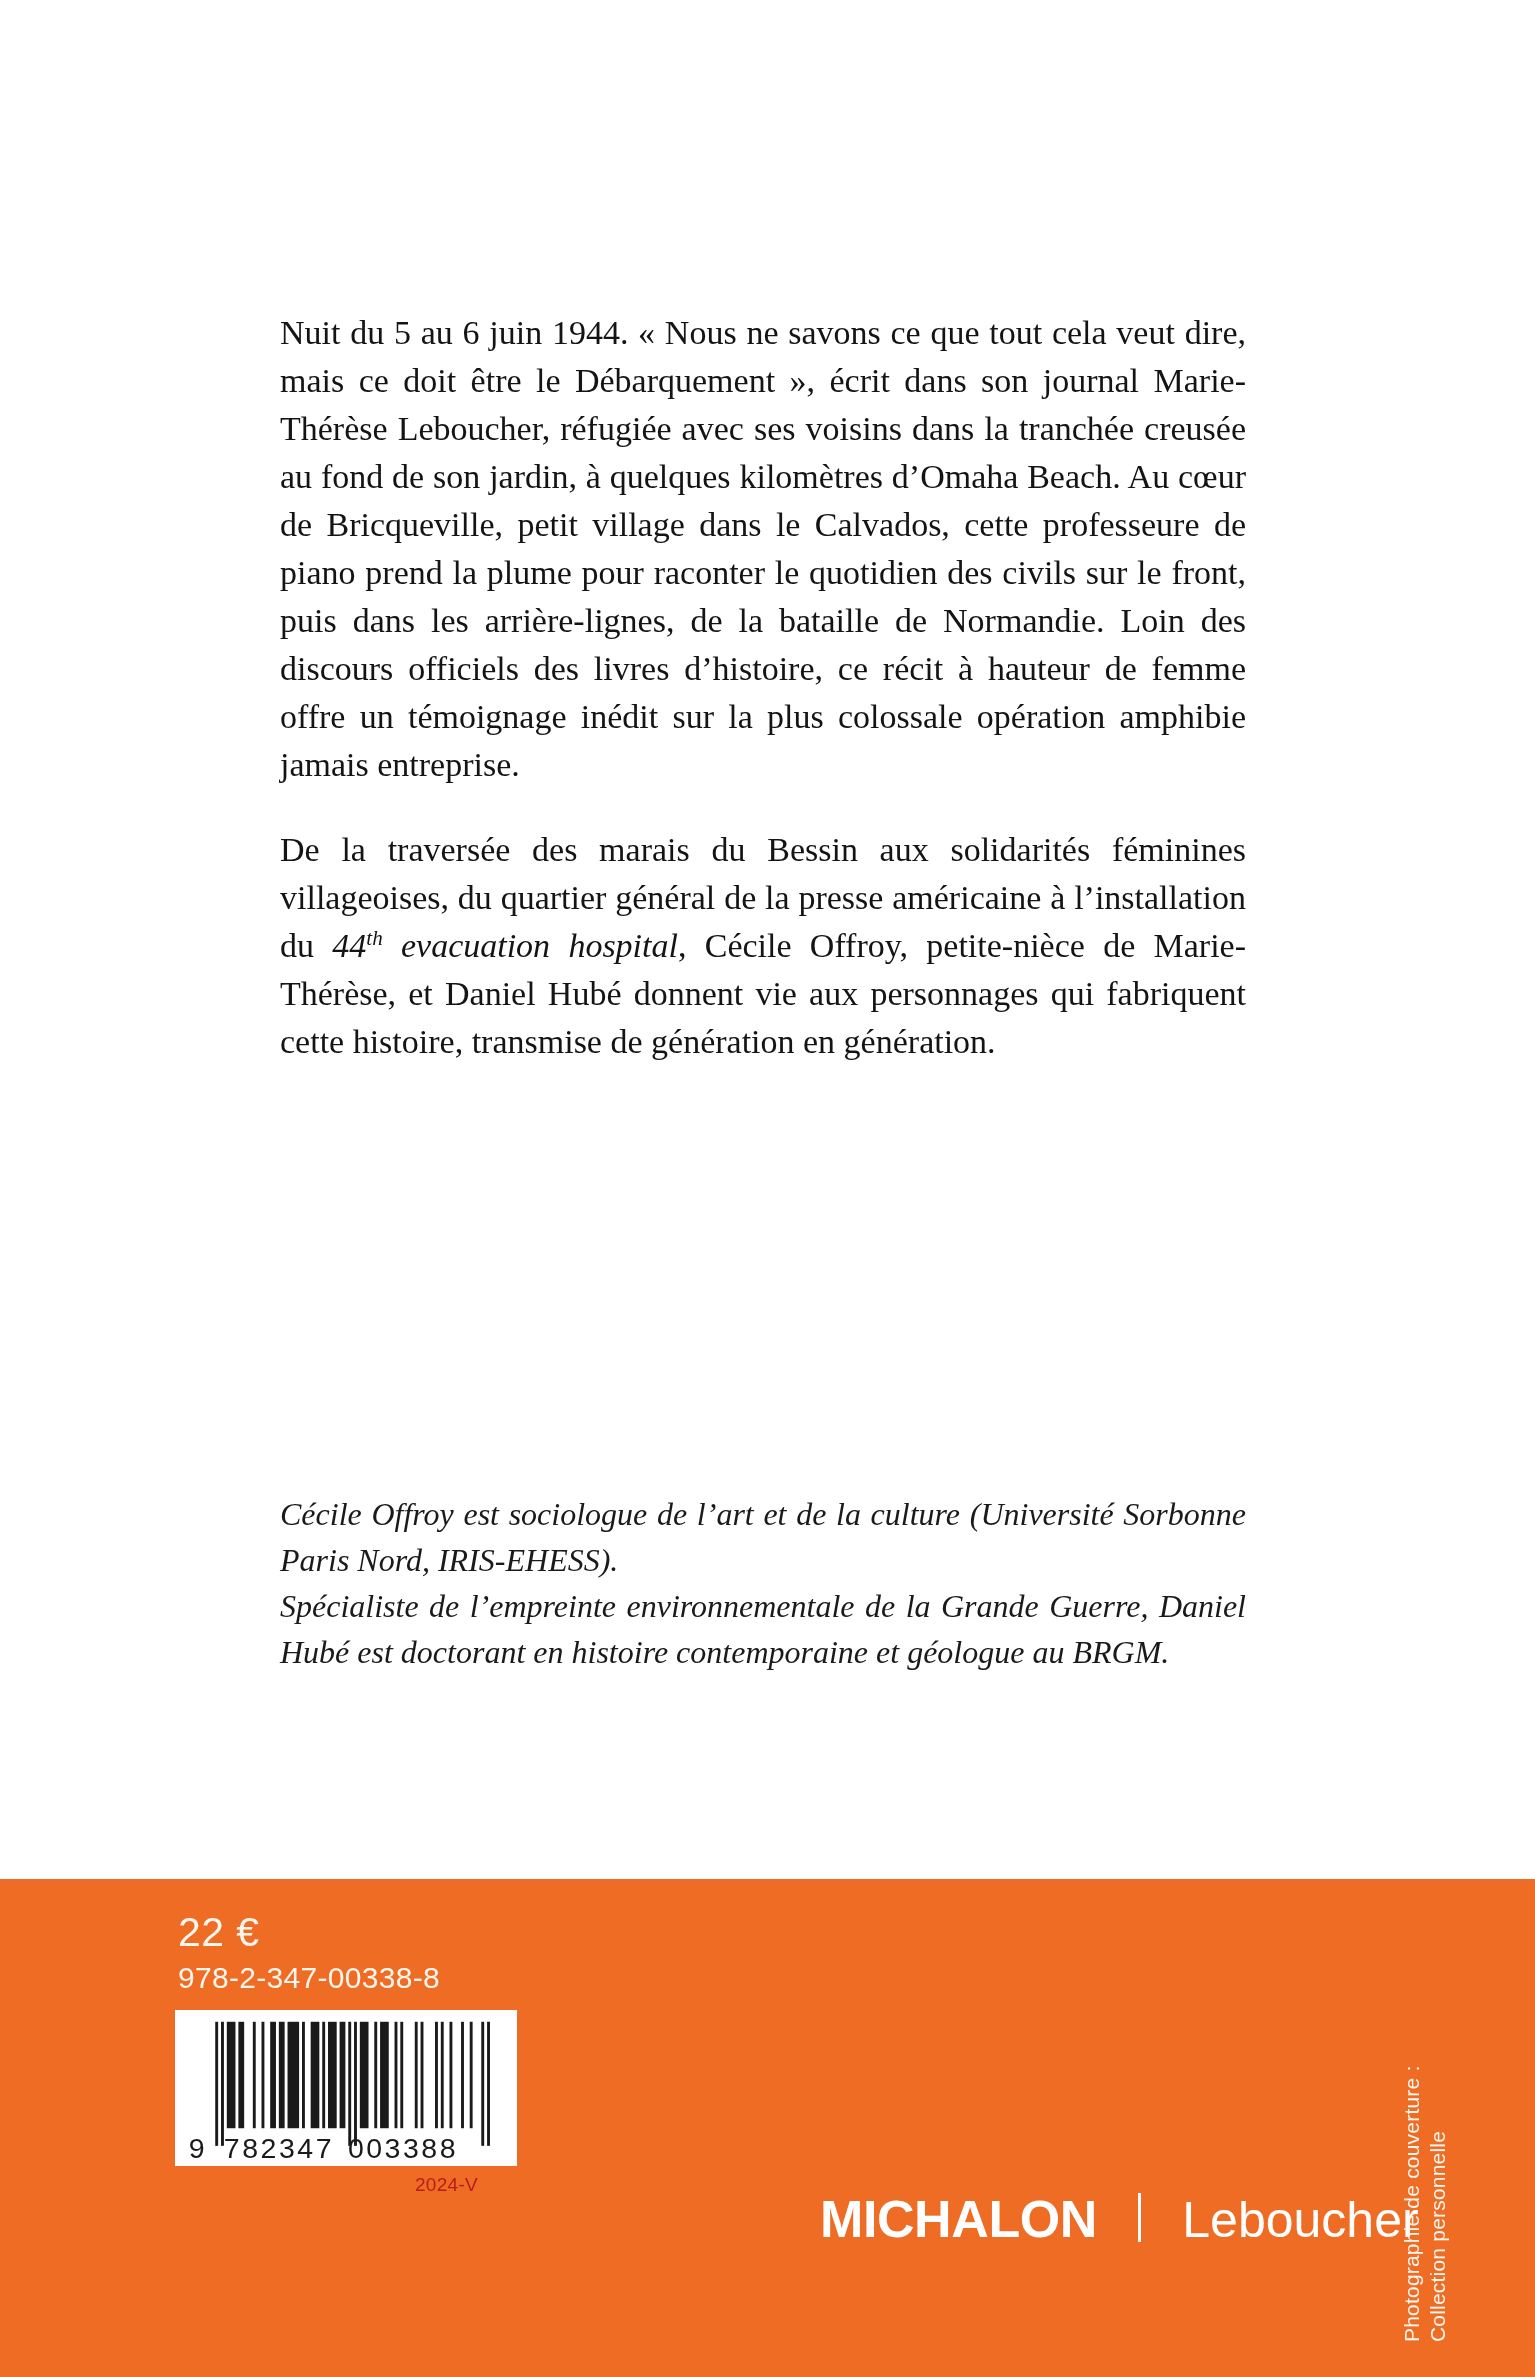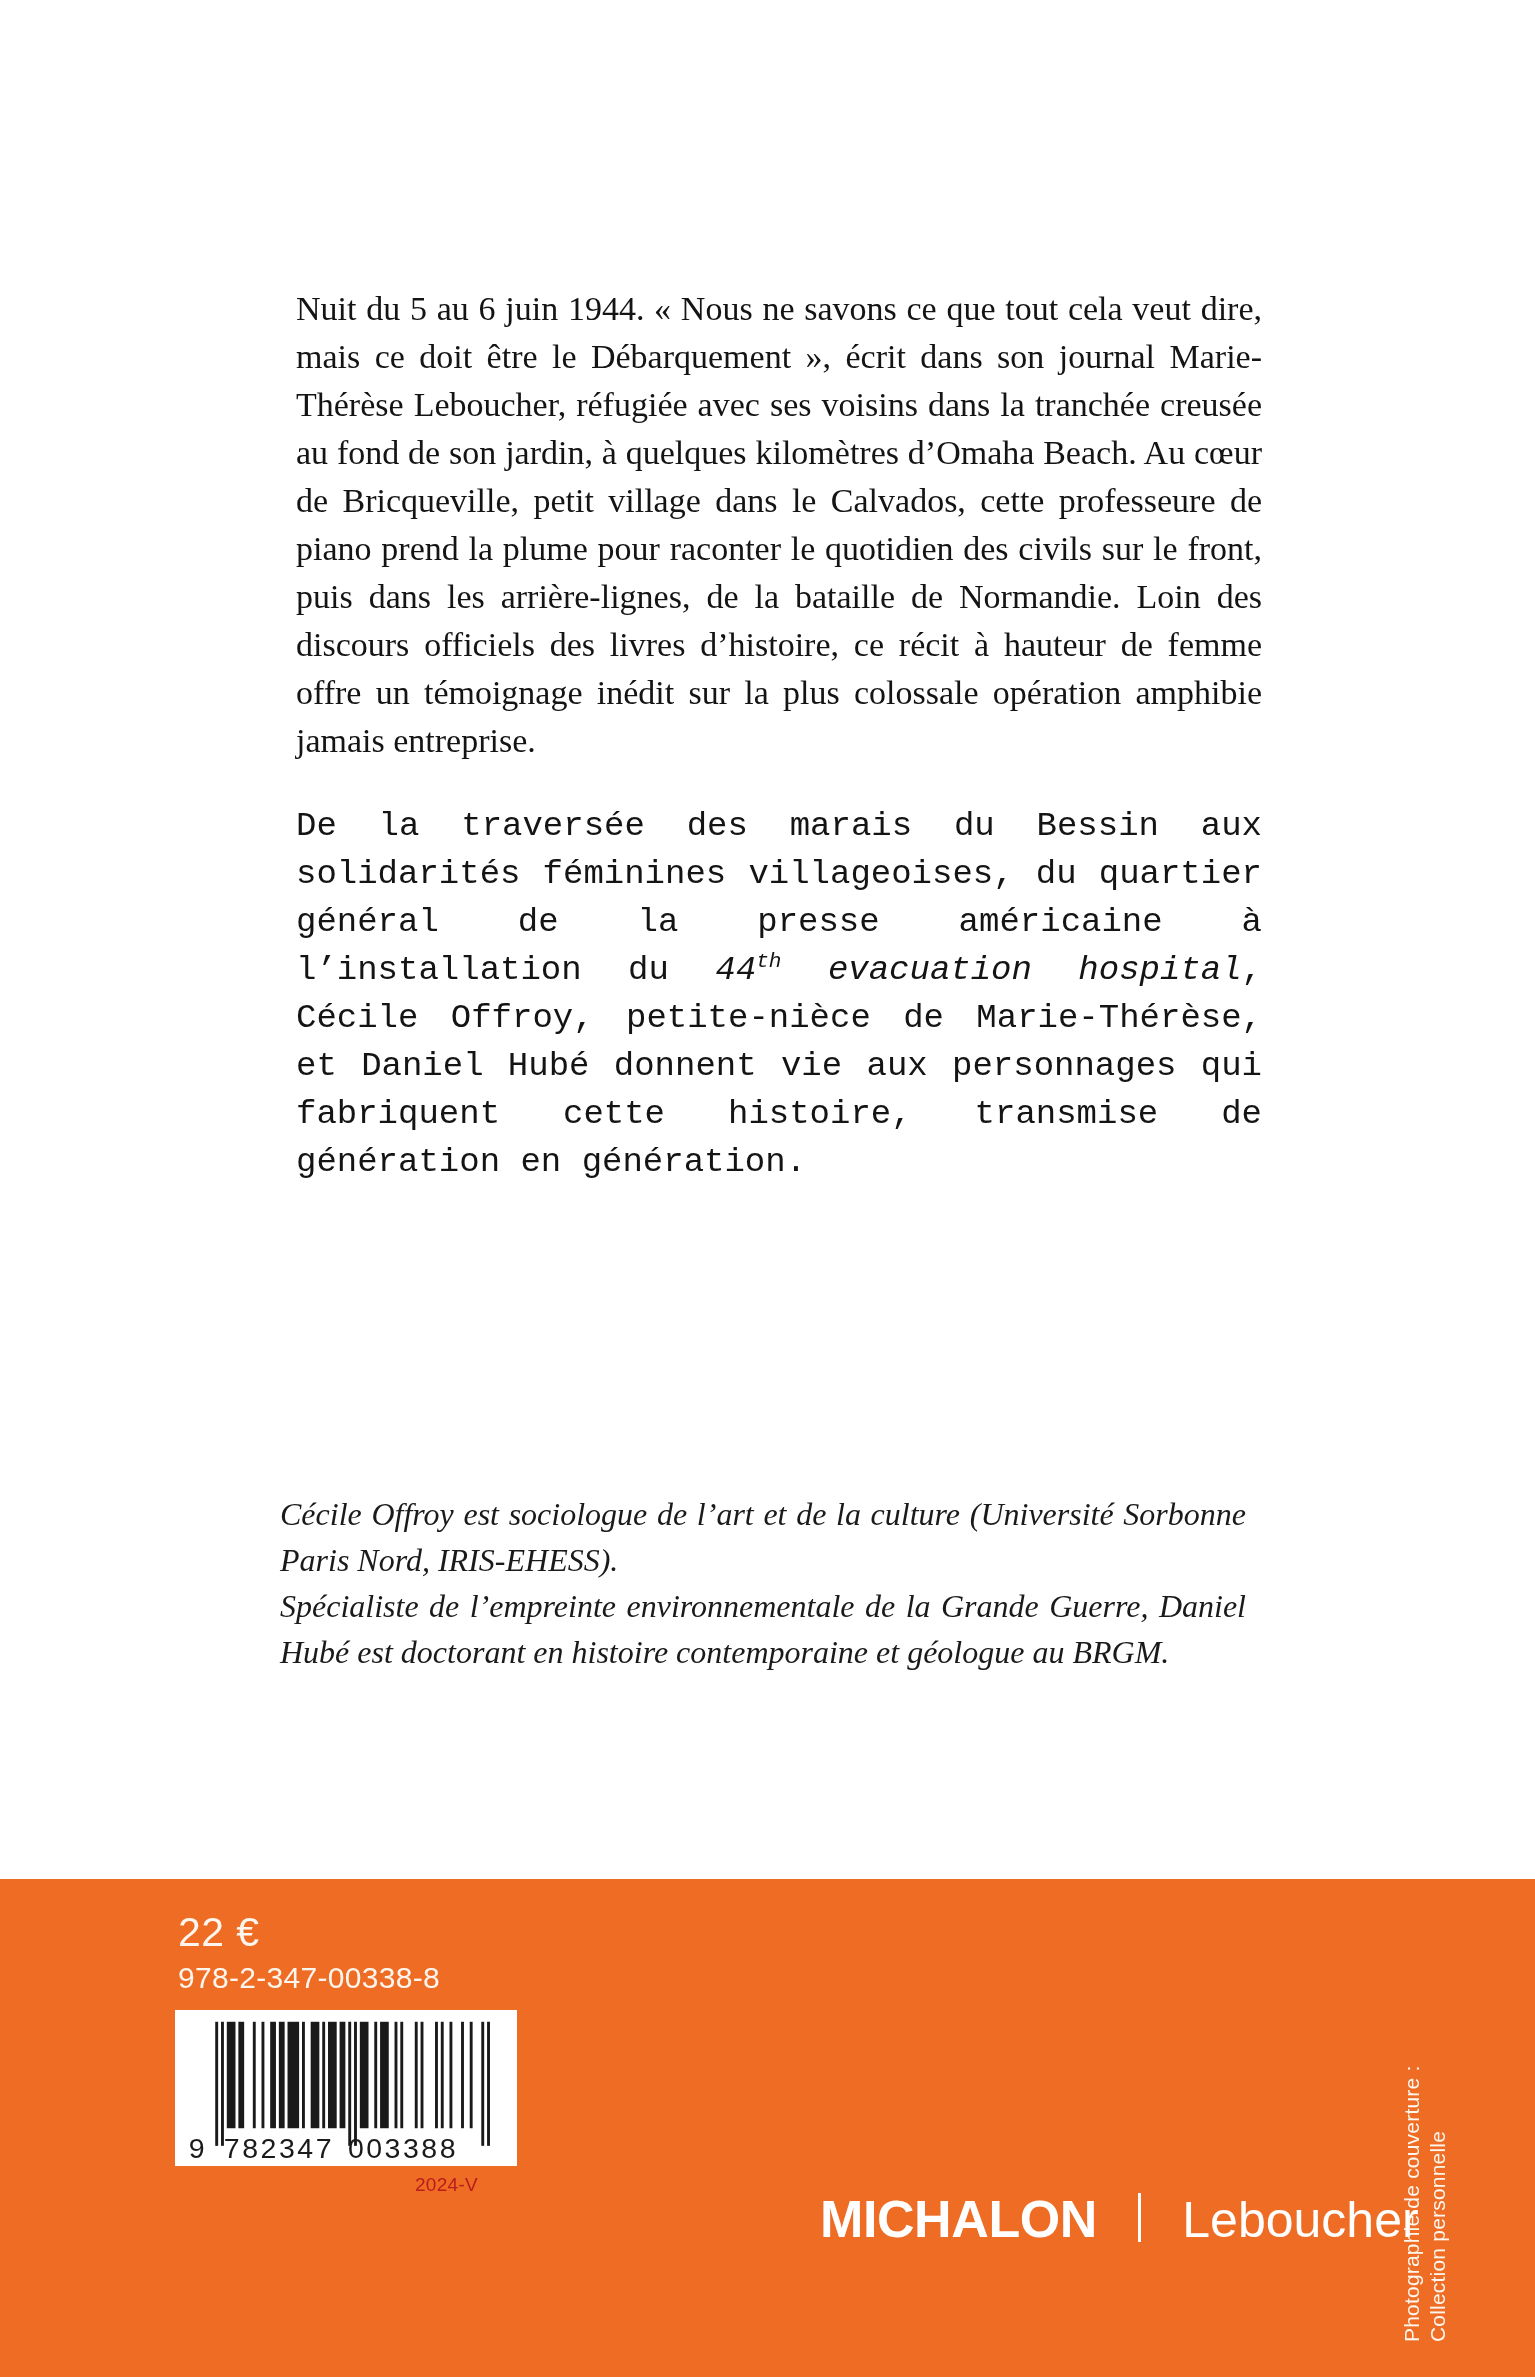--- a/index.html
+++ b/index.html
@@ -13,36 +13,35 @@
     height: 2377px;
     background: #ffffff;
     overflow: hidden;
     font-family: "Liberation Serif", serif;
   }
 
   
   #blurb {
     position: absolute;
     left: 280px;
-    top: 285px;
+    top: 309px;
     width: 966px;
-    margin-left: 16px;
   }
 
   .para {
     font-family: "Liberation Serif", serif;
     font-size: 34px;
     line-height: 48px;
     color: #141414;
     text-align: justify;
     text-justify: inter-word;
     margin: 0;
     hyphens: manual;
   }
-  .para + .para { margin-top: 37px; font-family: Liberation Mono, monospace; }
+  .para + .para { margin-top: 37px; }
 
   .para em { font-style: italic; }
   .para sup {
     font-size: 0.62em;
     vertical-align: super;
     line-height: 0;
     font-style: italic;
   }
 
   #bio {

